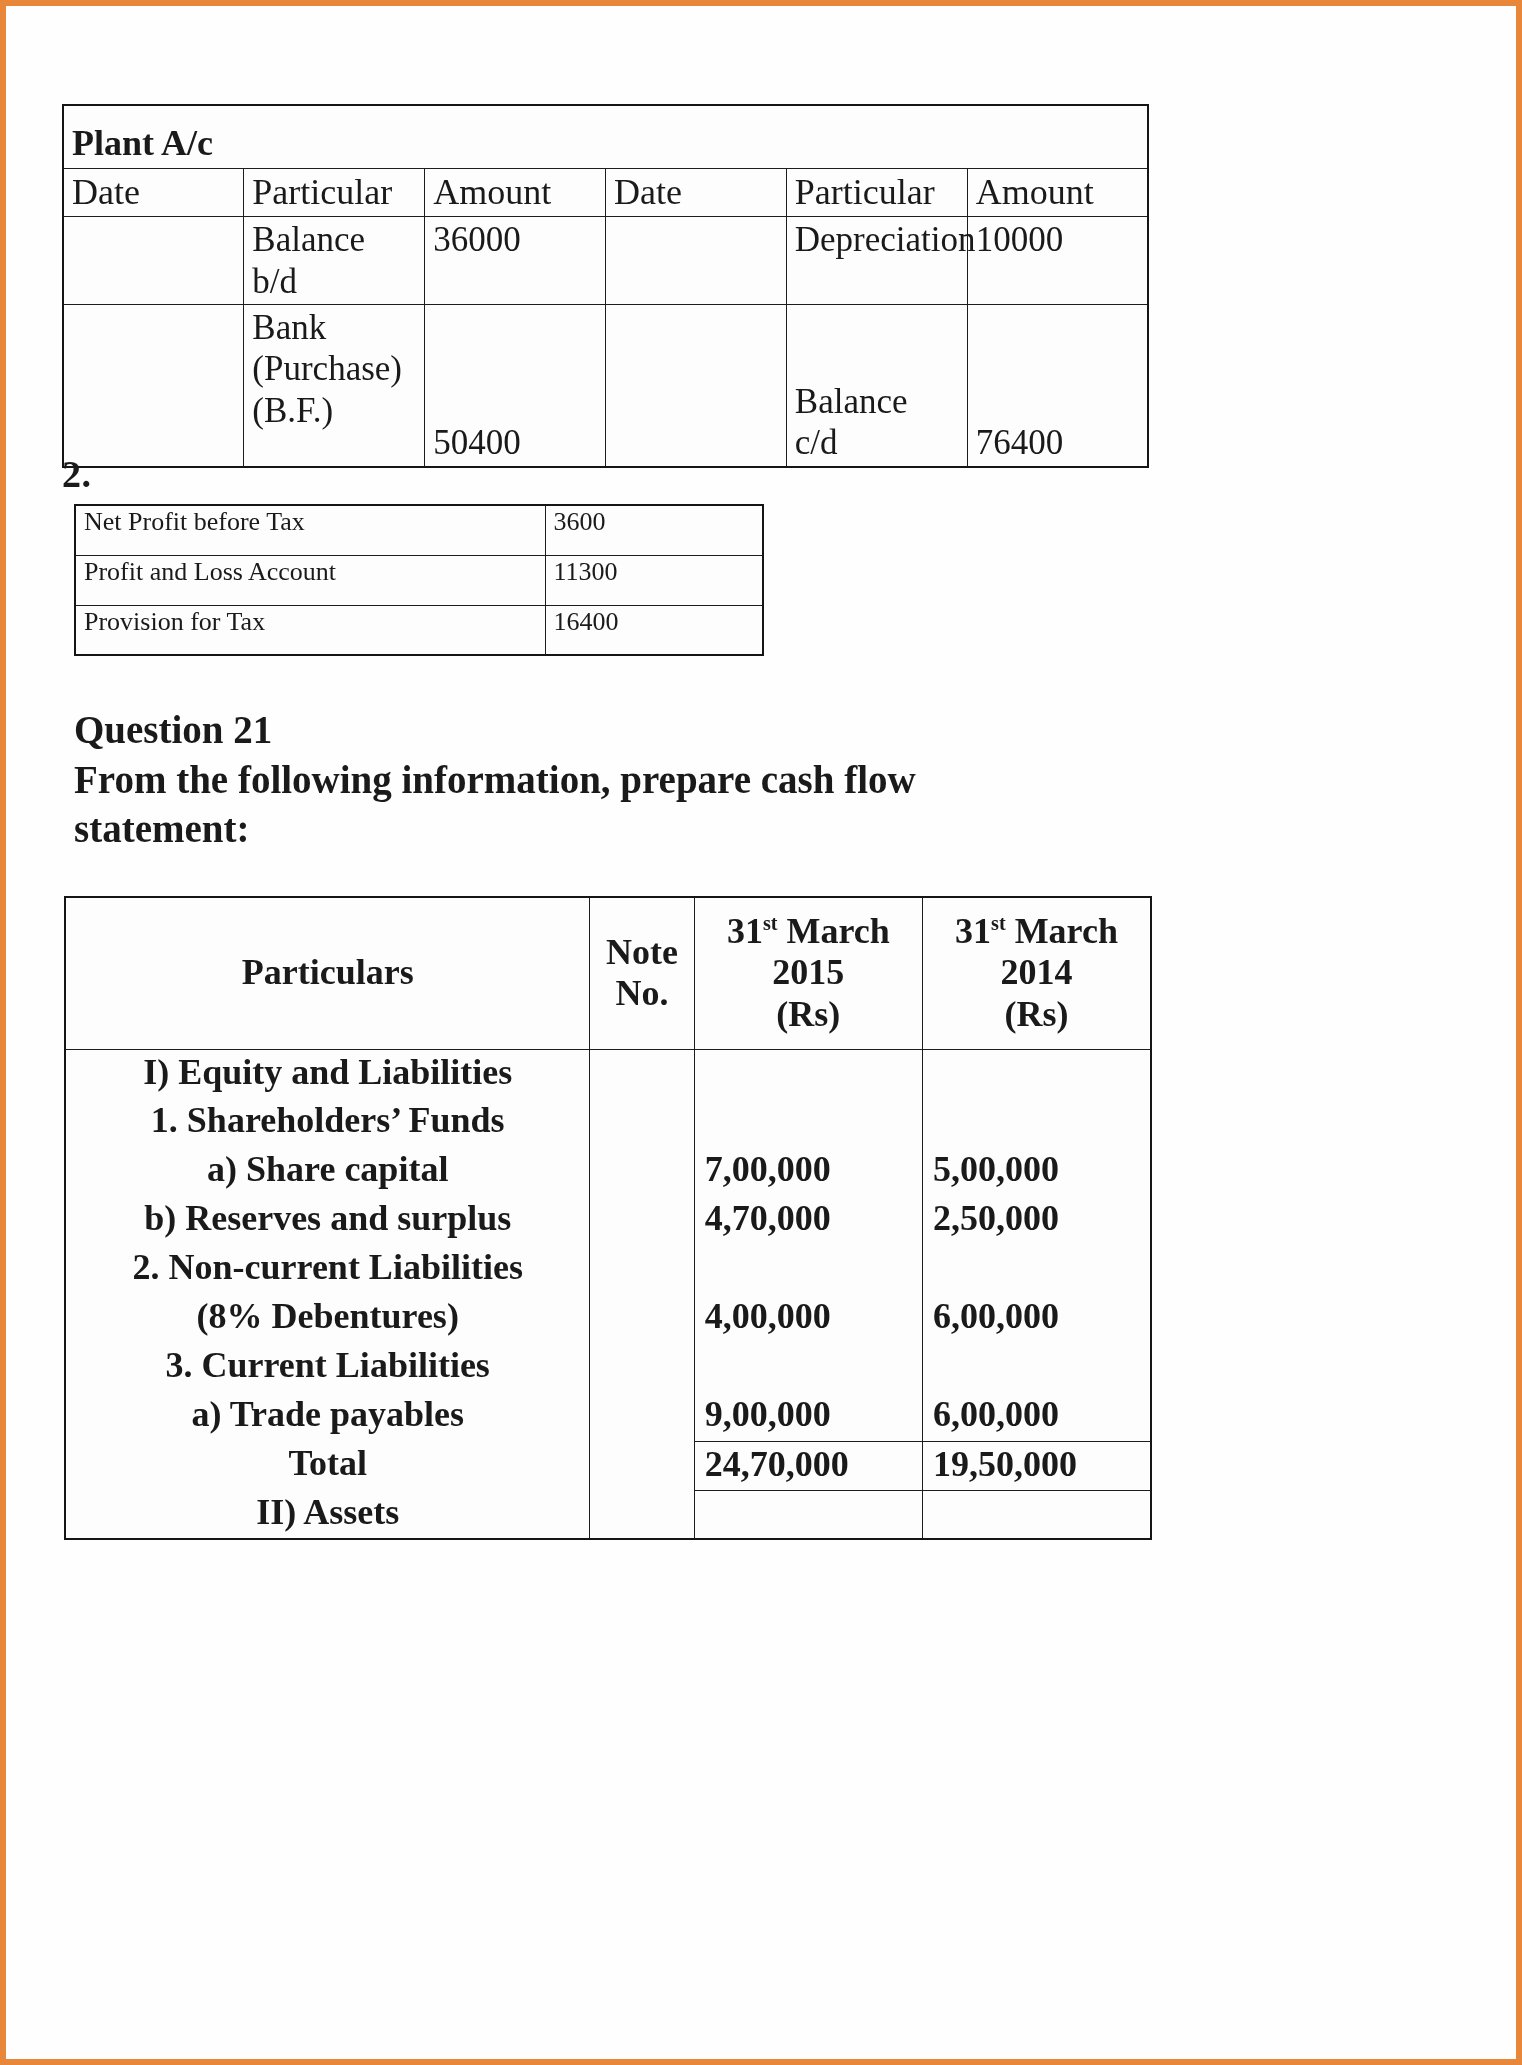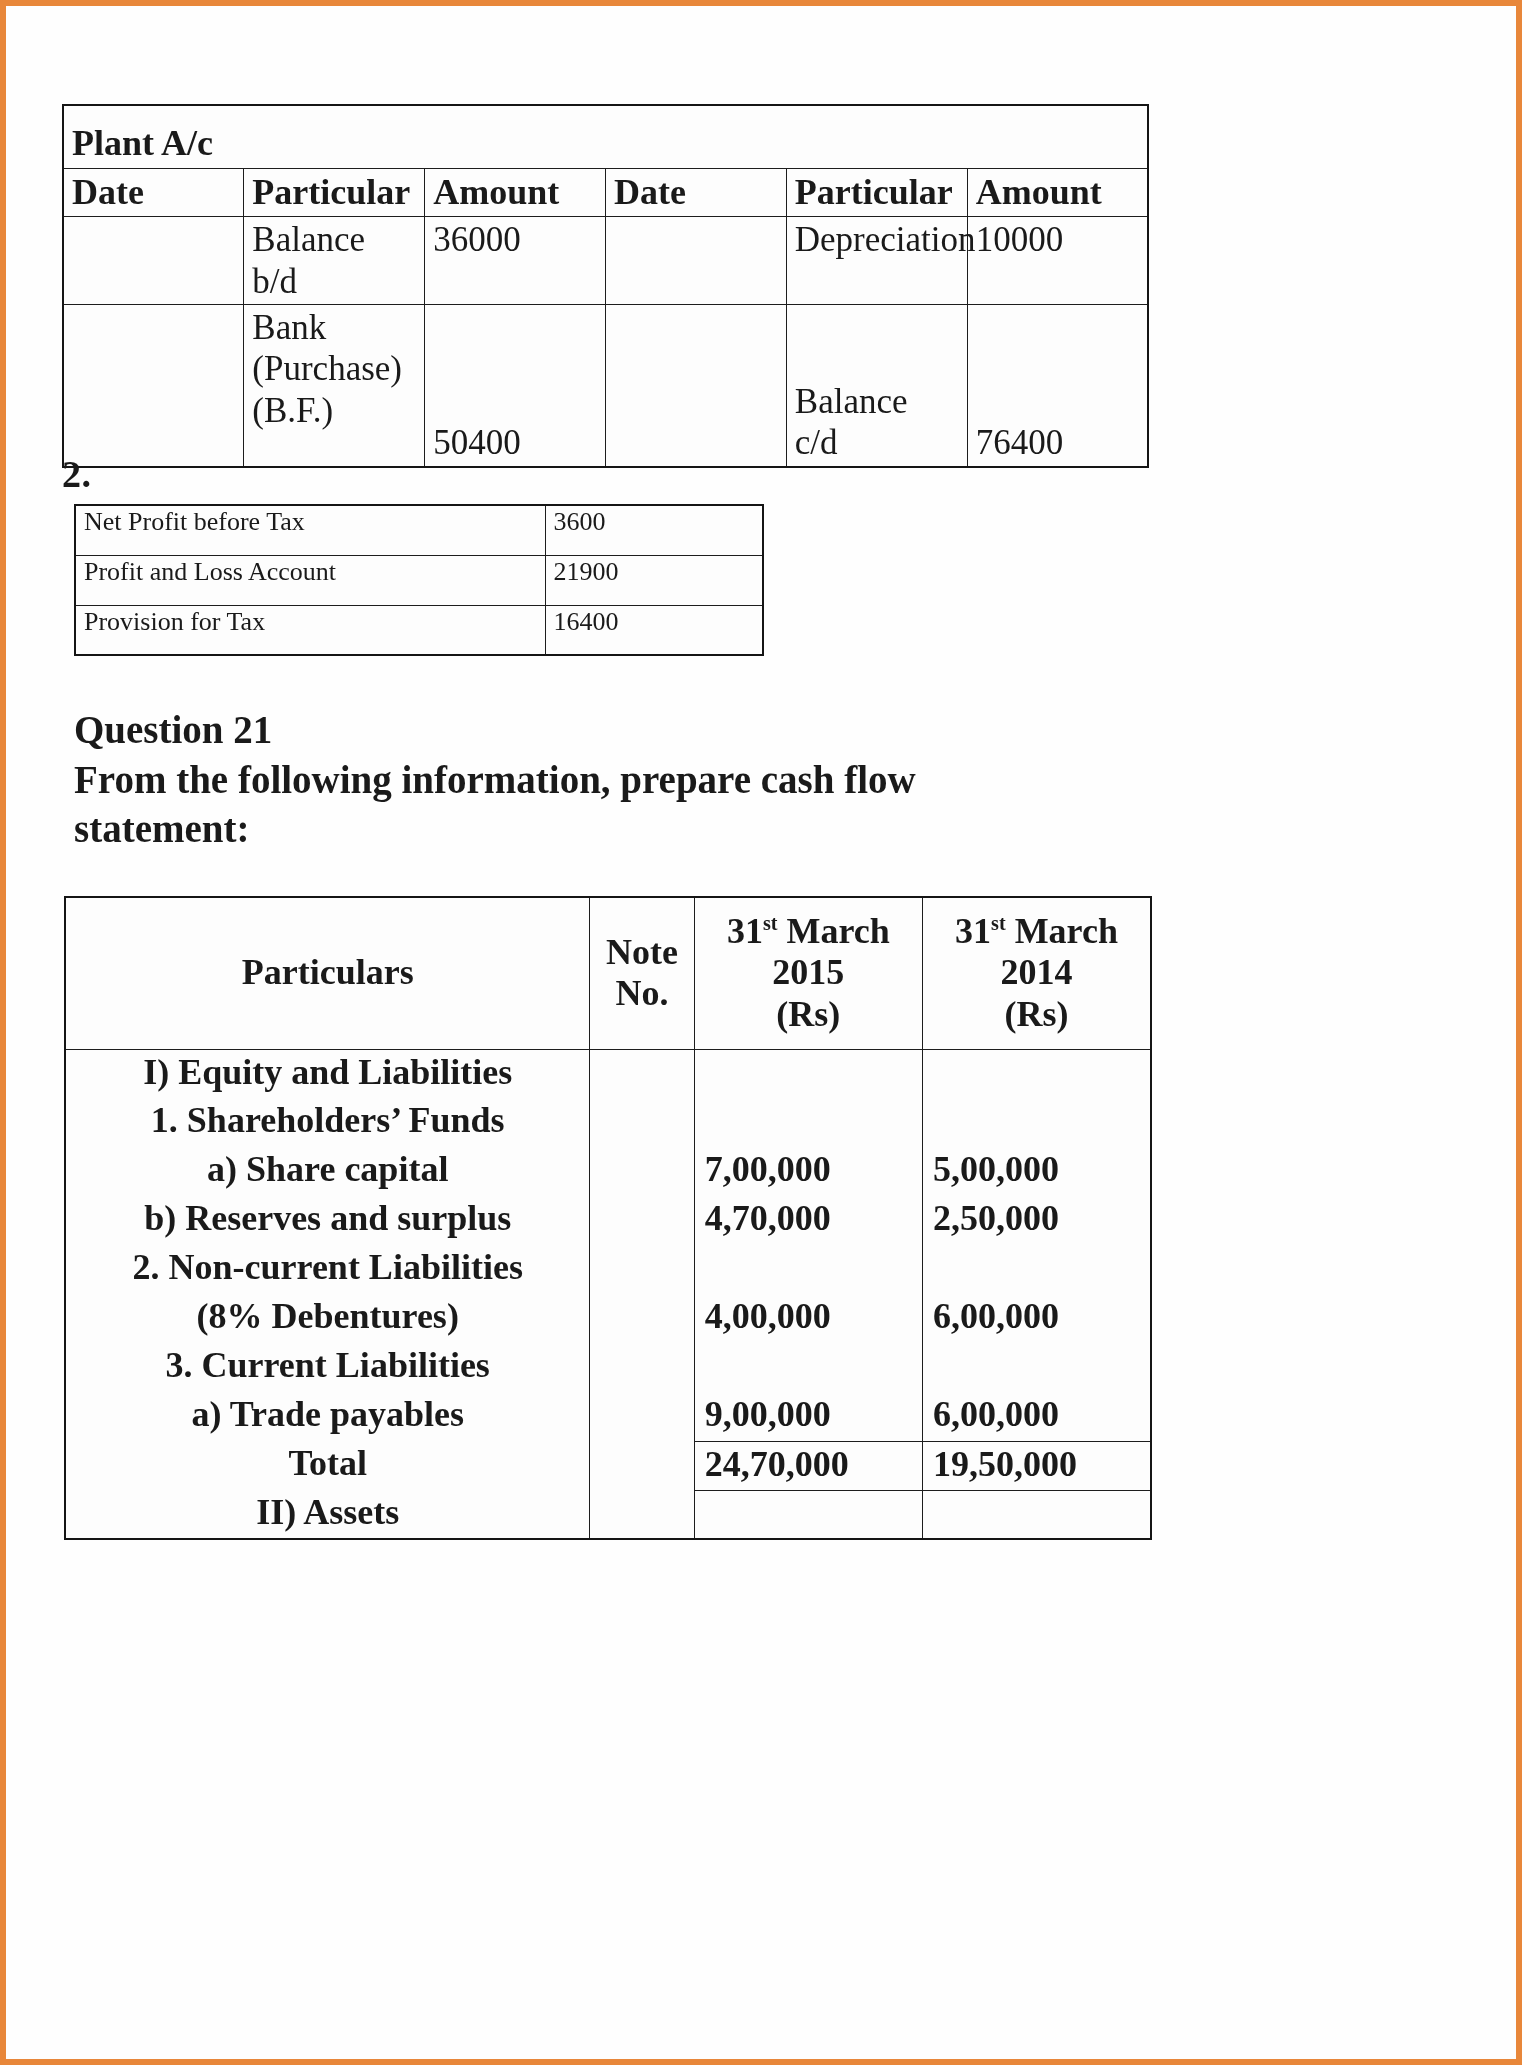--- a/index.html
+++ b/index.html
@@ -58,21 +58,21 @@
     width: 1087px;
     border: 2.4px solid #151515;
   }
   #plant-account td { height: 48px; }
   #plant-account .title-cell {
     font-weight: bold;
     font-size: 36px;
     padding-top: 16px;
     padding-bottom: 4px;
   }
-  #plant-account .hdr { font-weight: bold; font-size: 36px; }
+  #plant-account .hdr { font-weight: normal; font-size: 36px; }
   #plant-account .tall { height: 162px; }
 
   
   #section-2-label {
     position: absolute;
     left: 0; top: 446px;
     font-size: 38px;
     font-weight: bold;
     letter-spacing: 0.5px;
   }
@@ -187,21 +187,21 @@
     <div id="section-2-label">2.</div>
 
     <table class="ledger" id="profit-summary">
       <tbody>
         <tr>
           <td style="width:470px">Net Profit before Tax</td>
           <td style="width:218px">3600</td>
         </tr>
         <tr>
           <td>Profit and Loss Account</td>
-          <td>21900</td>
+          <td>11300</td>
         </tr>
         <tr>
           <td>Provision for Tax</td>
           <td>16400</td>
         </tr>
       </tbody>
     </table>
 
     <div id="question-block">
       <div class="q-title">Question 21</div>

